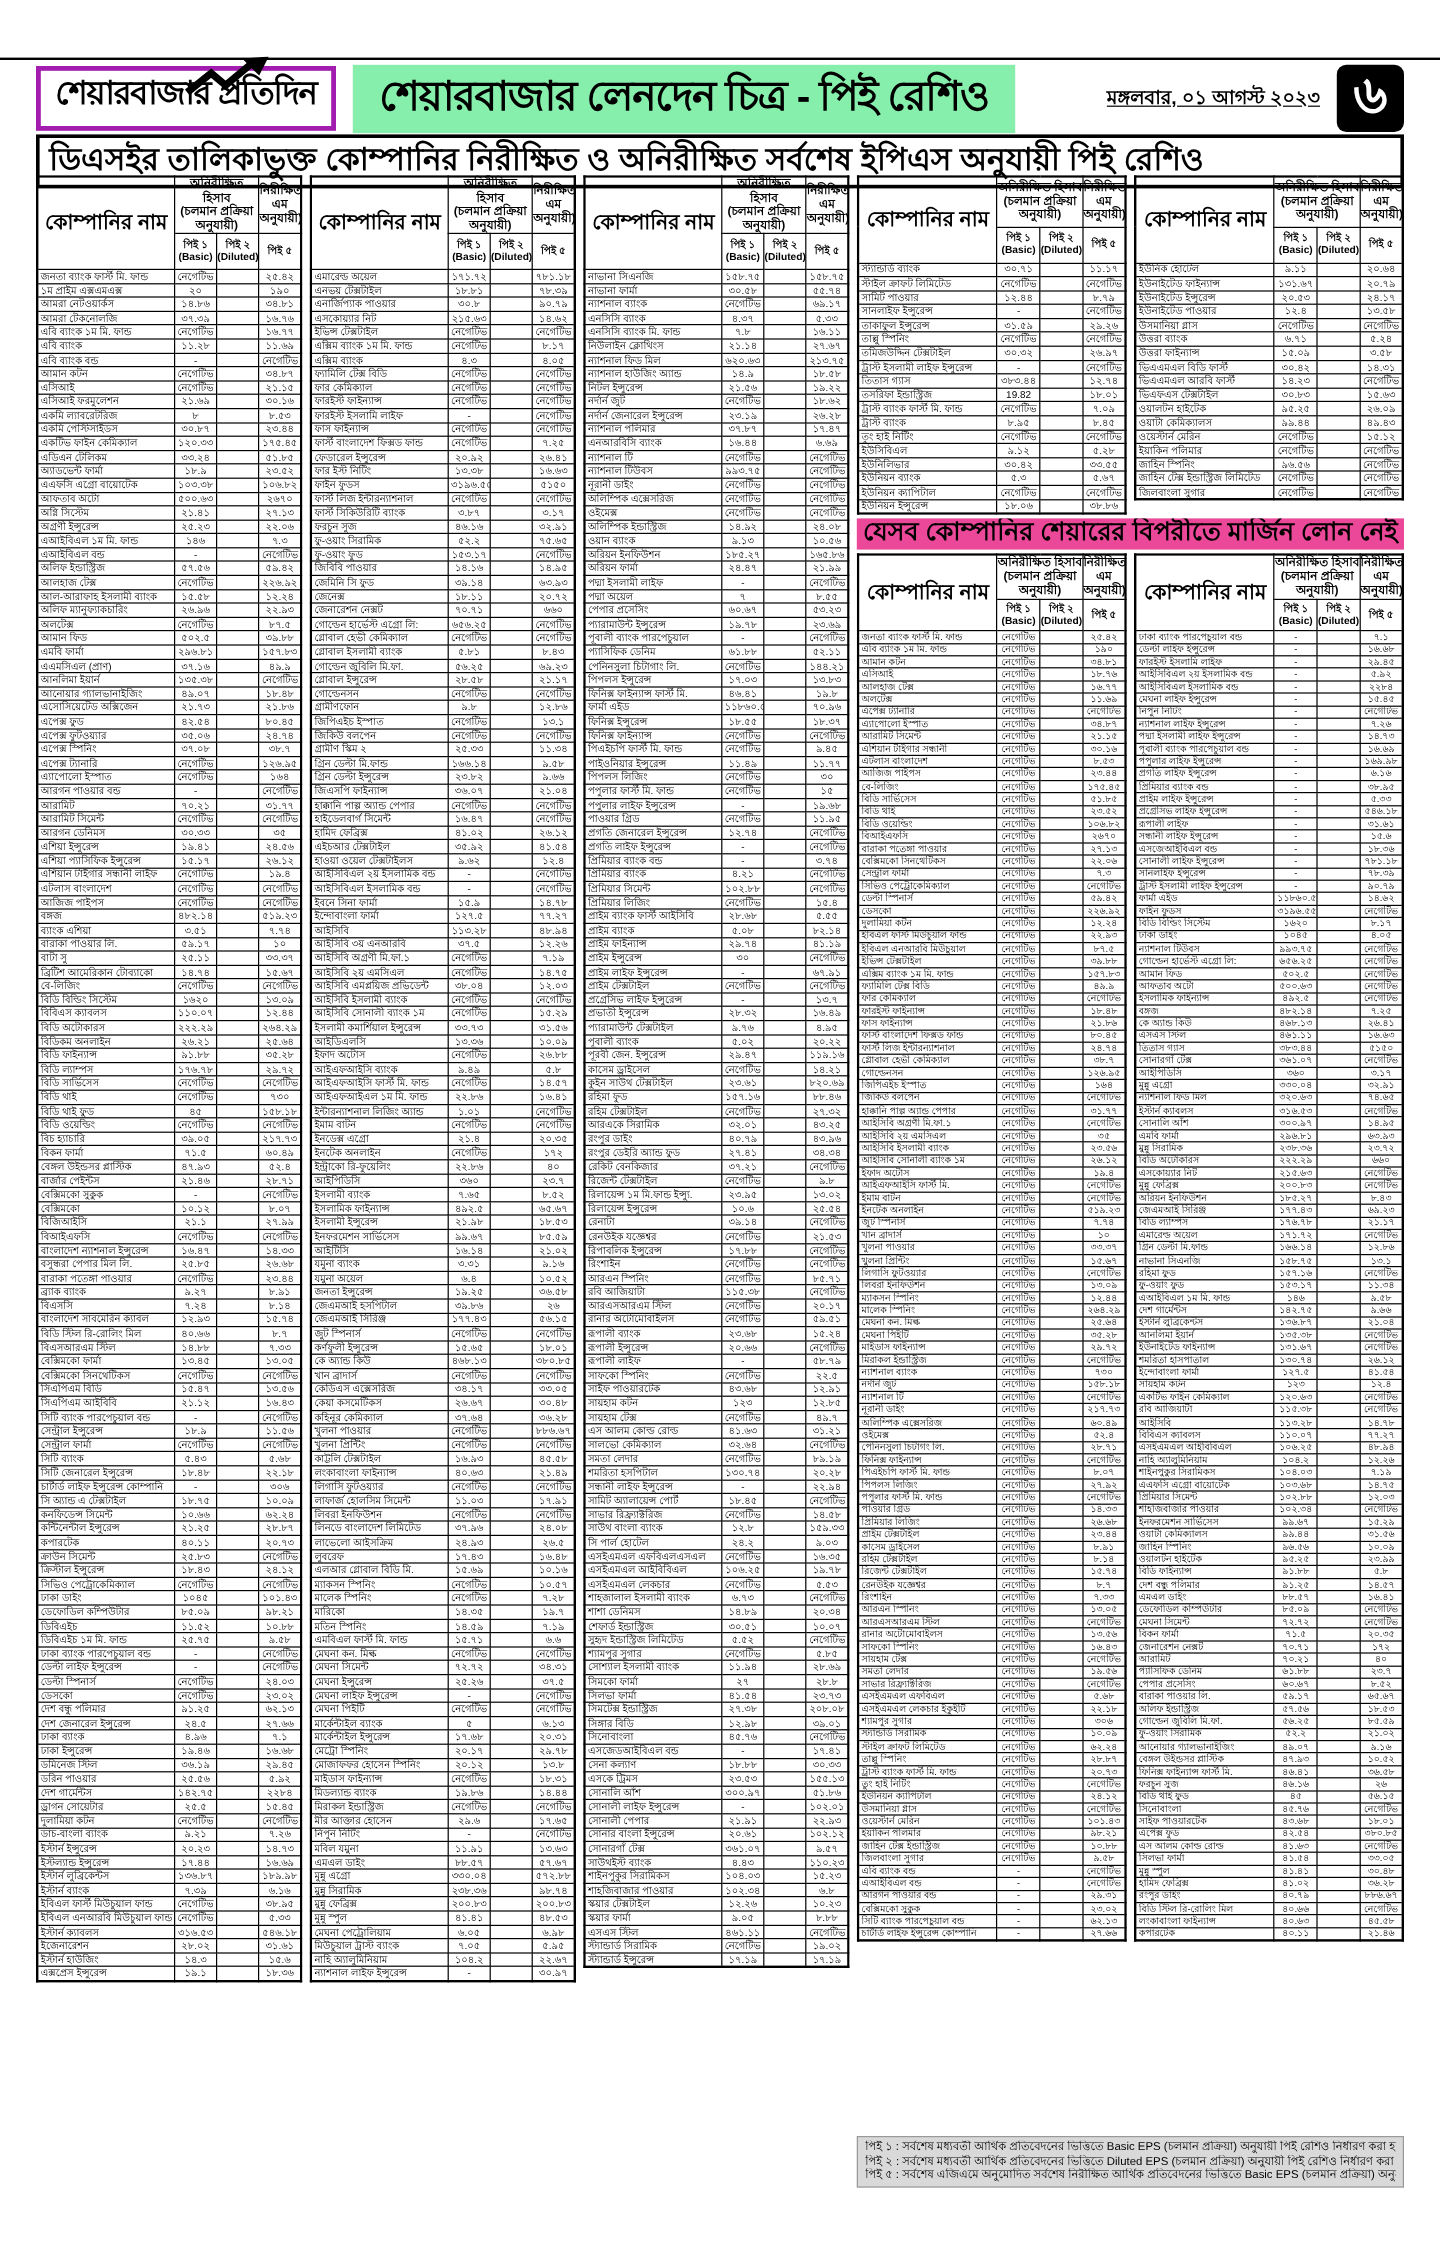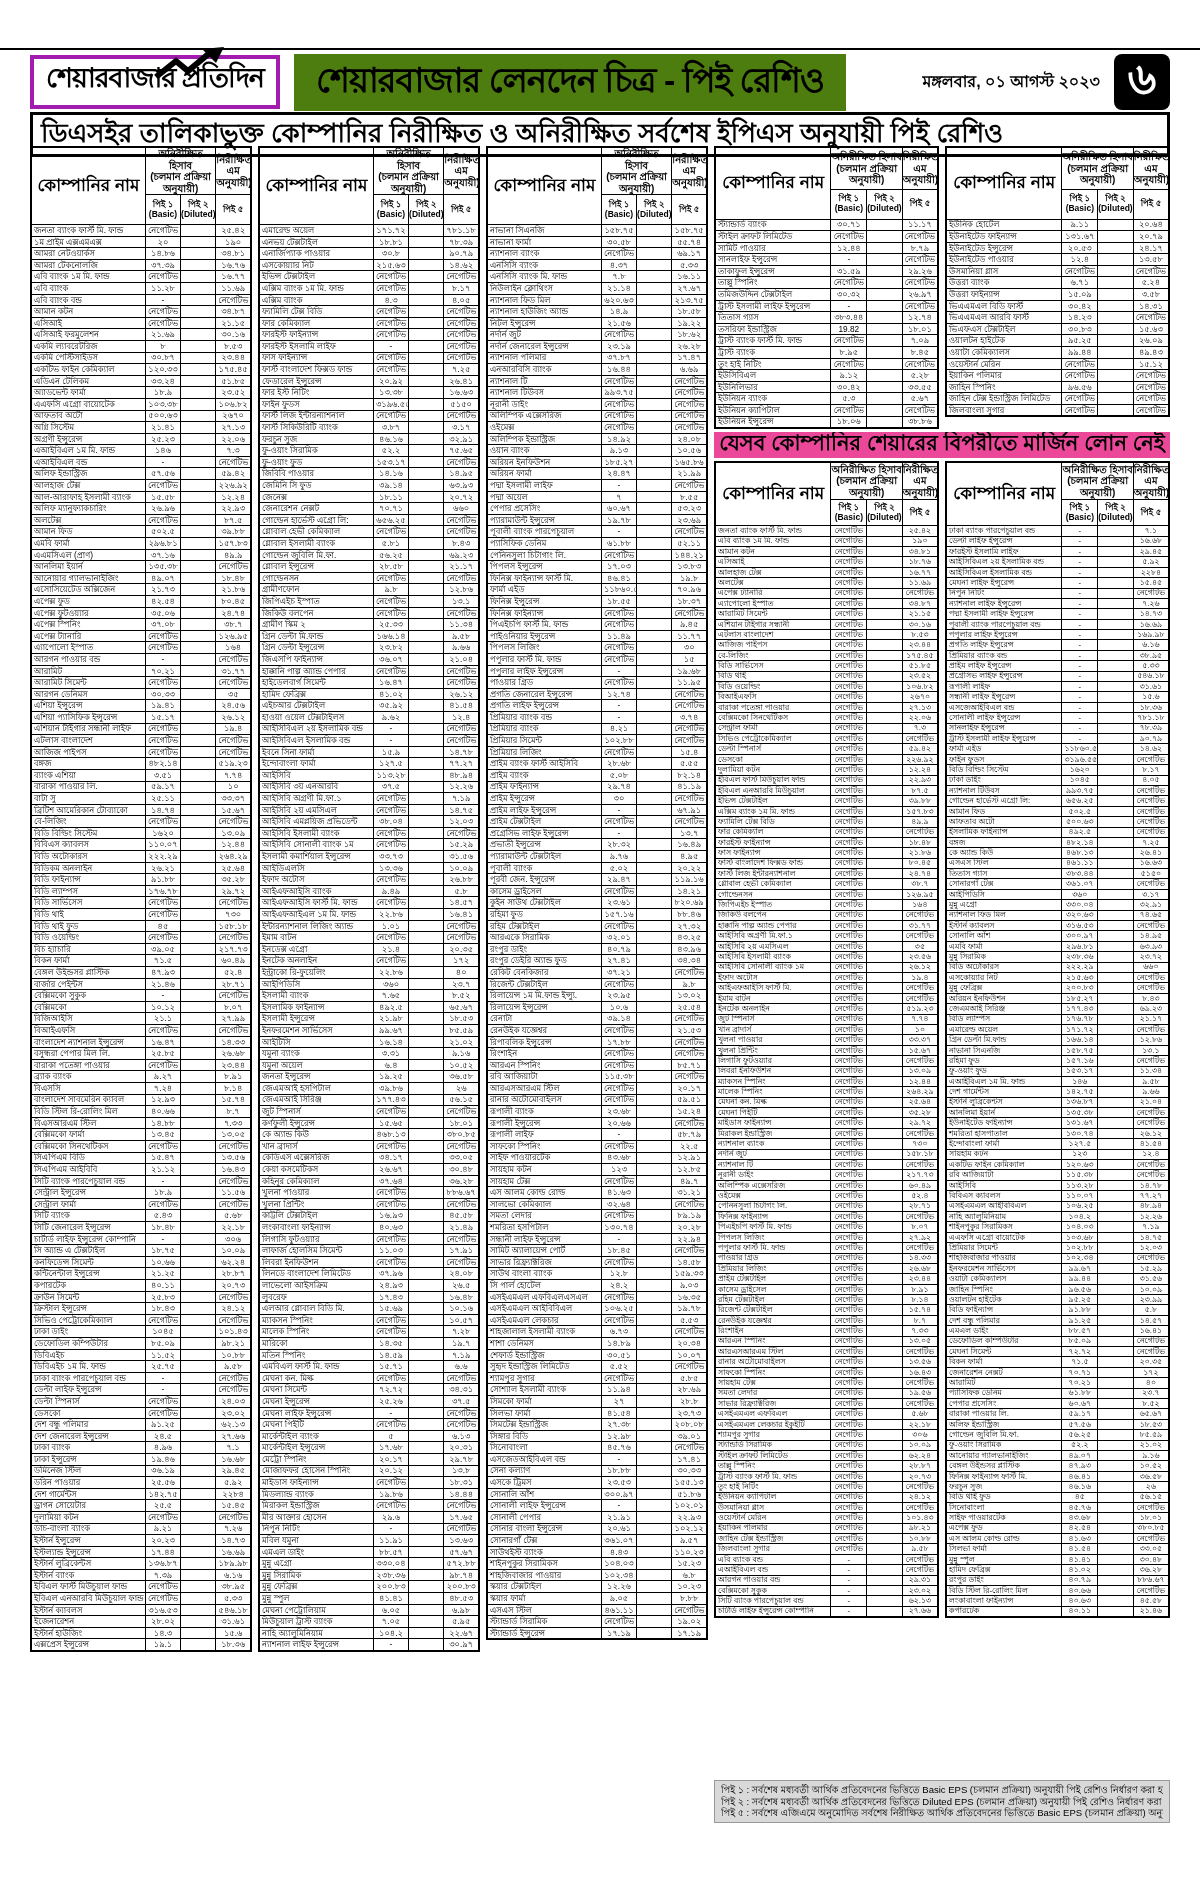--- a/index.html
+++ b/index.html
@@ -8,23 +8,23 @@
           color: #000; overflow: hidden; }
   .topline { position: absolute; top: 48px; left: 0; width: 100%; border-top: 2px solid #000; }
 
   
   header { position: absolute; top: 54px; left: 30px; width: 1140px; height: 56px;
            display: flex; align-items: center; gap: 14px; }
   .logo { position: relative; border: 4px solid #a21caf; height: 54px; width: 250px;
           display: flex; align-items: flex-end; justify-content: center; padding-bottom: 3px; }
   .logo .logo-text { font-weight: bold; font-size: 27px; letter-spacing: -1px; white-space: nowrap; }
   .logo svg { position: absolute; top: -12px; left: 120px; }
-  .title-box { background: #4d7c0f; padding: 0 22px; font-size: 34px; font-weight: bold;
+  .title-box { background: #86efac; padding: 0 22px; font-size: 34px; font-weight: bold;
                white-space: nowrap; letter-spacing: -1px; }
-  .date { margin-left: auto; font-size: 16px; font-weight: bold; white-space: nowrap; }
+  .date { margin-left: auto; font-size: 16px; font-weight: bold; white-space: nowrap; text-decoration: underline; }
   .page-num { background: #000; color: #fff; width: 56px; height: 56px; border-radius: 8px;
               display: flex; align-items: center; justify-content: center;
               font-size: 44px; font-weight: bold; flex: none; }
 
   
   .banner { position: absolute; top: 112px; left: 30px; width: 1140px; height: 45px;
             border: 3px solid #000; display: flex; align-items: center; padding: 0 8px;
             font-size: 26px; font-weight: bold; white-space: nowrap; overflow: hidden; }
 
   

